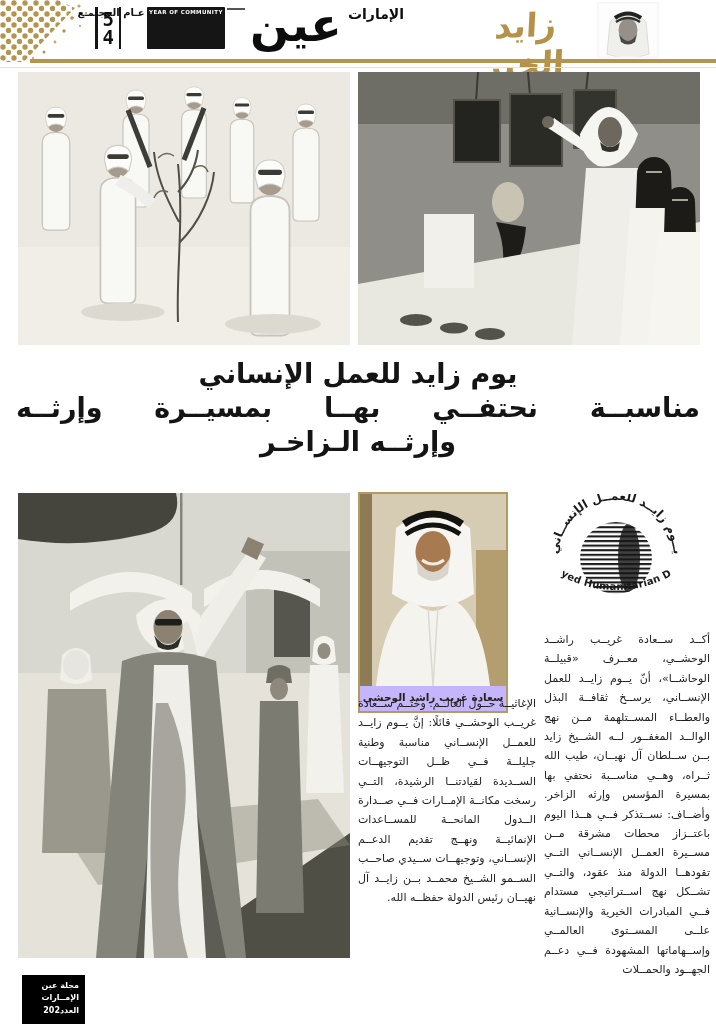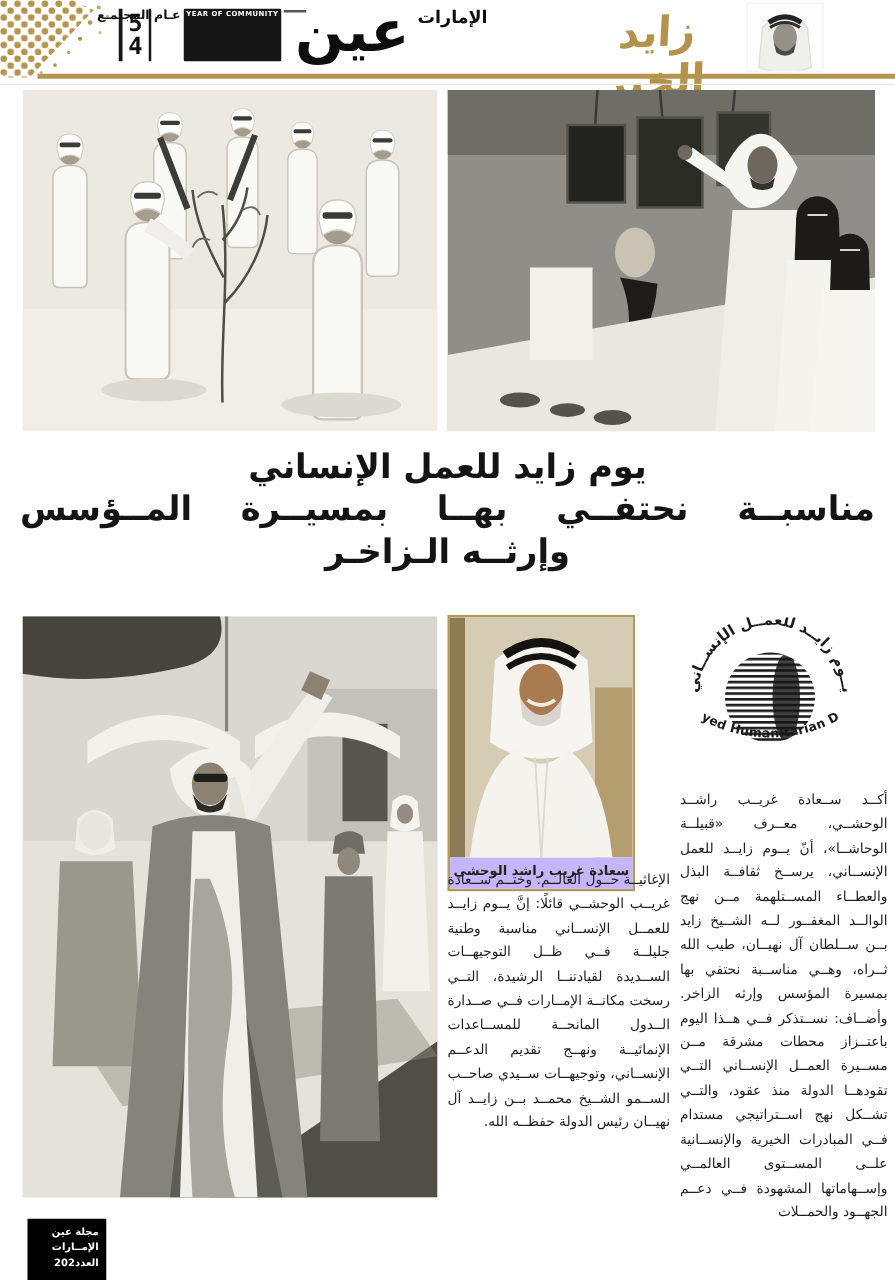--- a/index.html
+++ b/index.html
@@ -10,21 +10,21 @@
   .yoc{position:absolute;left:95px;top:7px;display:flex;align-items:stretch;gap:5px;height:42px;color:#111;}
   .yoc-bar{width:2.5px;background:#151515;}
   .yoc-digits{display:flex;flex-direction:column;justify-content:center;font-weight:bold;
               font-size:19px;line-height:0.95;font-family:"DejaVu Sans Mono",monospace;}
   .yoc-right{width:70px;display:flex;flex-direction:row;justify-content:center;gap:2.5px;}
   .yoc-ar{font-size:10px;font-weight:bold;text-align:center;direction:rtl;white-space:nowrap;}
   .yoc-en{background:#151515;color:#fff;font-size:5.5px;font-weight:bold;text-align:center;
           padding:2px 2px;letter-spacing:.4px;border-radius:1px;white-space:nowrap;}
   .yoc-sub{display:flex;justify-content:space-between;align-items:center;height:4px;}
   .yoc-tick{width:9px;height:1.5px;background:#555;}
-  .masthead{position:absolute;left:236px;top:0;width:150px;height:60px;direction:rtl;}
+  .masthead{position:absolute;left:250px;top:0;width:150px;height:60px;direction:rtl;}
   .mh-main{position:absolute;left:0;top:2px;font-size:46px;font-weight:bold;color:#0d0d0d;
            letter-spacing:-2px;line-height:1;}
   .mh-top{position:absolute;left:98px;top:6px;font-size:14px;font-weight:bold;color:#0d0d0d;}
   .zayed-script{position:absolute;left:452px;top:6px;width:145px;text-align:center;direction:rtl;
            font-size:33px;font-weight:bold;color:#b5924a;transform:rotate(-3deg) skewX(-6deg);}
   .hdr-portrait{position:absolute;left:597px;top:2px;width:62px;height:56px;}
   .rule-gold{position:absolute;top:59px;left:30px;width:686px;height:3.5px;background:#b5954e;}
   .rule-gray{position:absolute;top:67px;left:0;width:716px;height:1px;background:#e3e3e1;}
   
   .photo{position:absolute;display:block;}
@@ -176,21 +176,21 @@
       <circle cx="322" cy="130" r="15" fill="#1c1b18"></circle>
       <path d="M307,130 L305,196 L339,196 L337,130 Z" fill="#1c1b18"></path>
       <path d="M300,160 L342,160 L342,273 L290,273 Z" fill="#f6f5f0"></path>
       <line x1="288" y1="100" x2="304" y2="100" stroke="#d8d4c8" stroke-width="1.5"></line>
       <line x1="314" y1="128" x2="330" y2="128" stroke="#d8d4c8" stroke-width="1.5"></line>
     </svg>
   </div>
 
   <div class="headline">
     <div class="hl-right">يوم زايد للعمل الإنساني</div>
-    <div class="hl-justify">مناسبــة نحتفــي بهــا بمسيــرة المــؤسس</div>
+    <div class="hl-justify">مناسبــة نحتفــي بهــا بمسيــرة وإرثــه</div>
     <div class="hl-right">وإرثــه الـزاخـر</div>
   </div>
 
   <div class="photo ph-main" role="img" aria-label="Black-and-white archival photo: Sheikh Zayed waving with raised arm in a courtyard">
     <svg viewBox="0 0 332 465" preserveAspectRatio="none">
       <rect width="332" height="465" fill="#d9d8d0"></rect>
       <path d="M0,0 H158 Q166,34 122,42 Q60,56 0,46 Z" fill="#45453e"></path>
       <rect x="162" y="0" width="2.5" height="92" fill="#85857d"></rect>
       <rect x="228" y="58" width="104" height="124" fill="#c3c2b9"></rect>
       <rect x="256" y="86" width="36" height="78" fill="#57564e"></rect>

